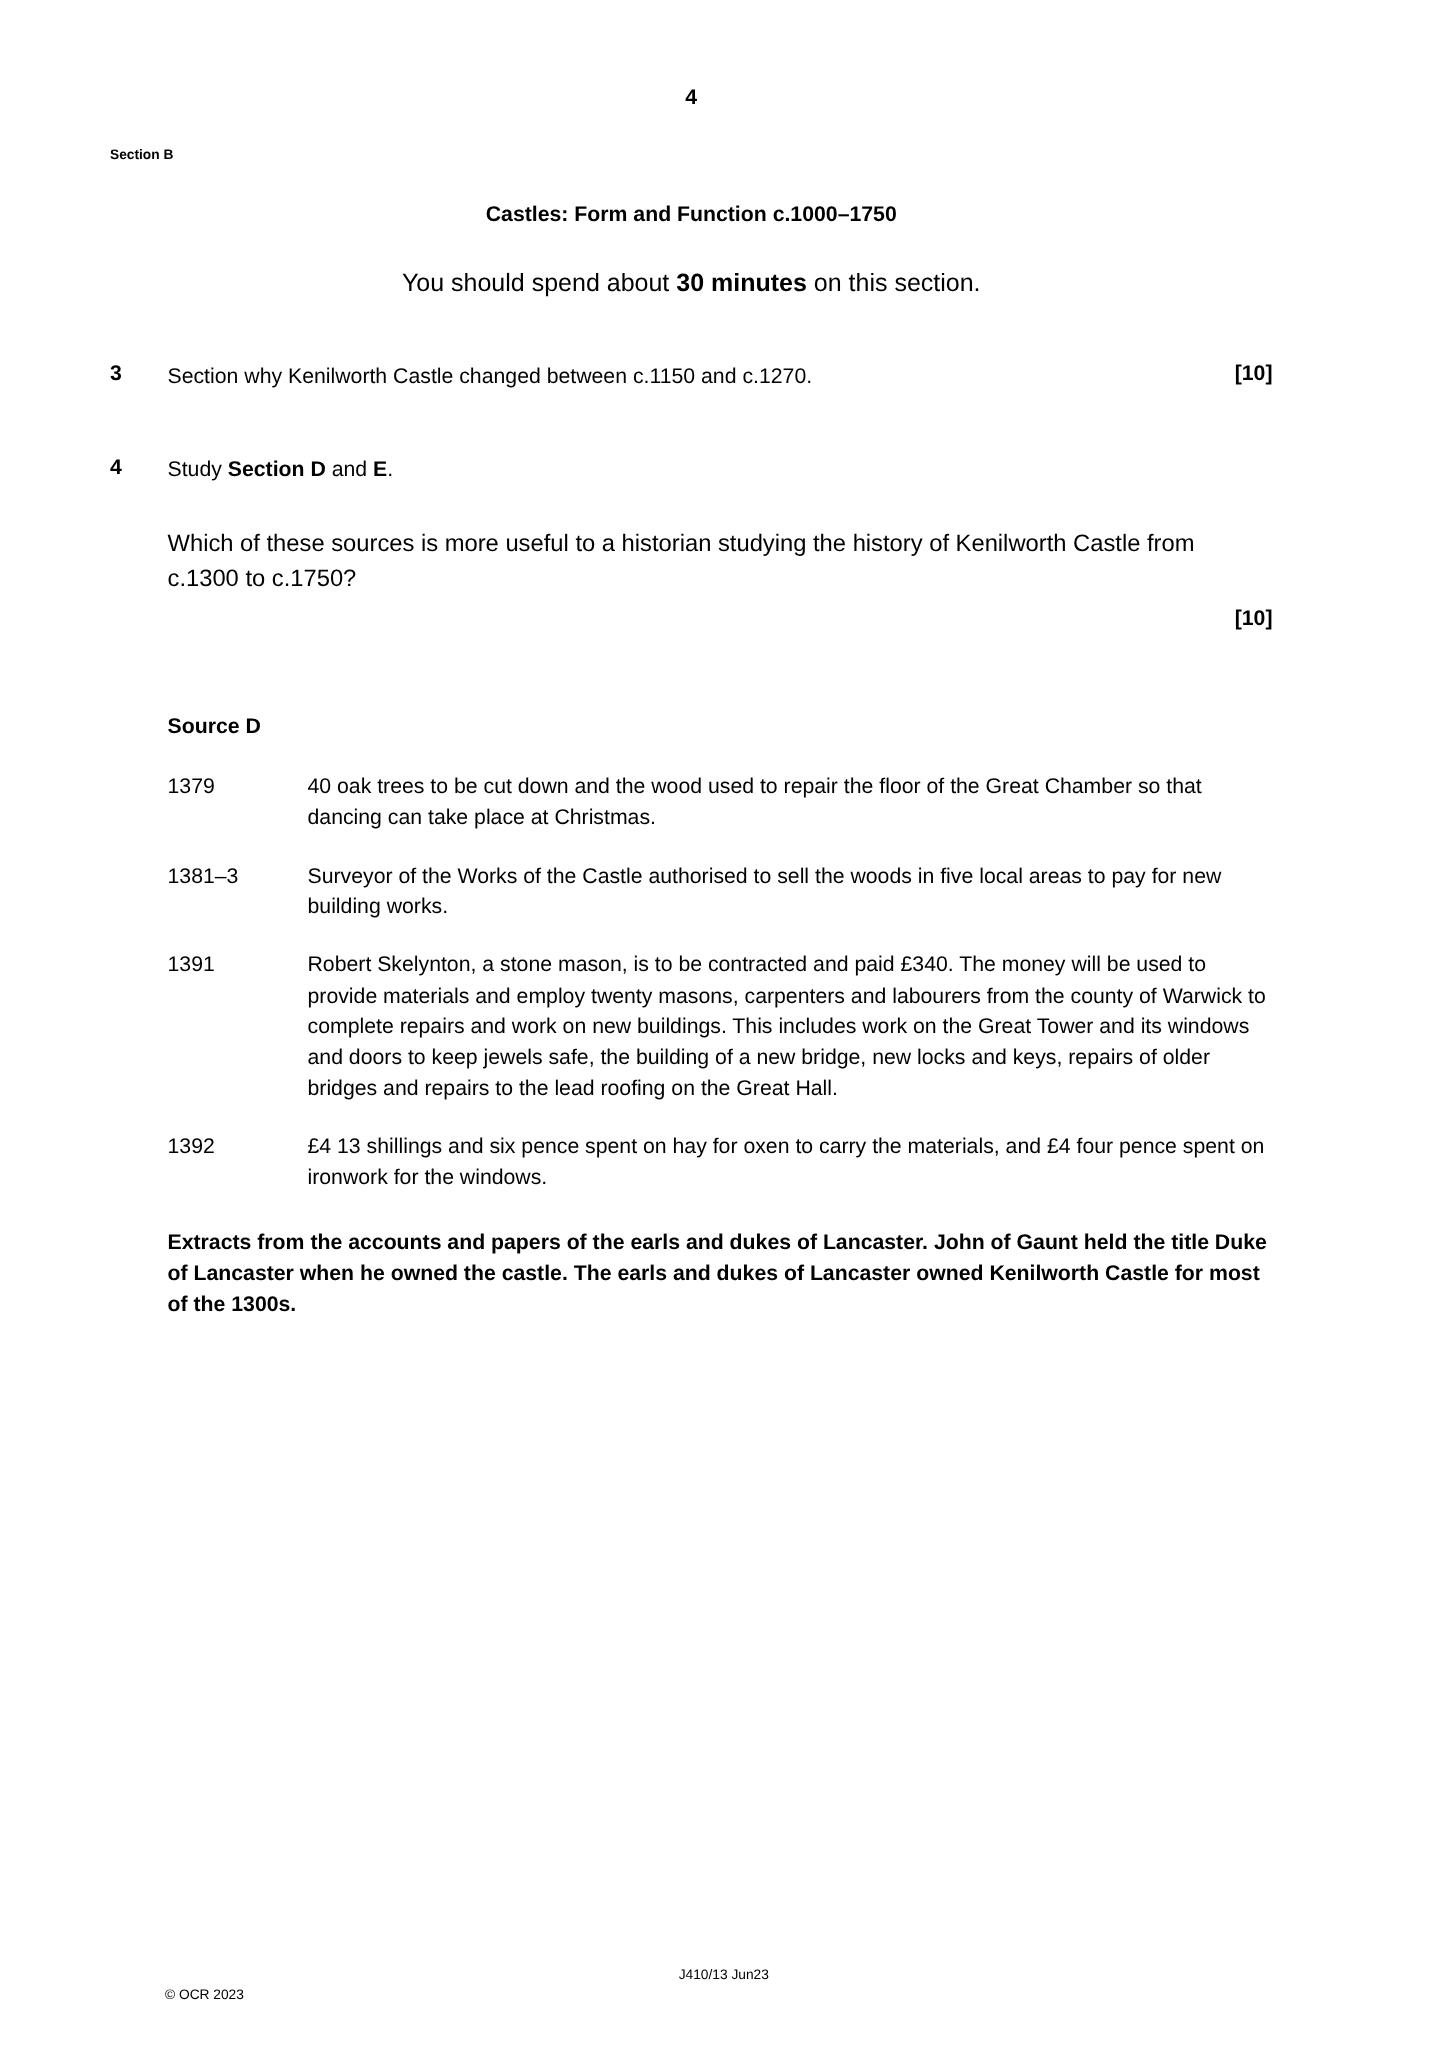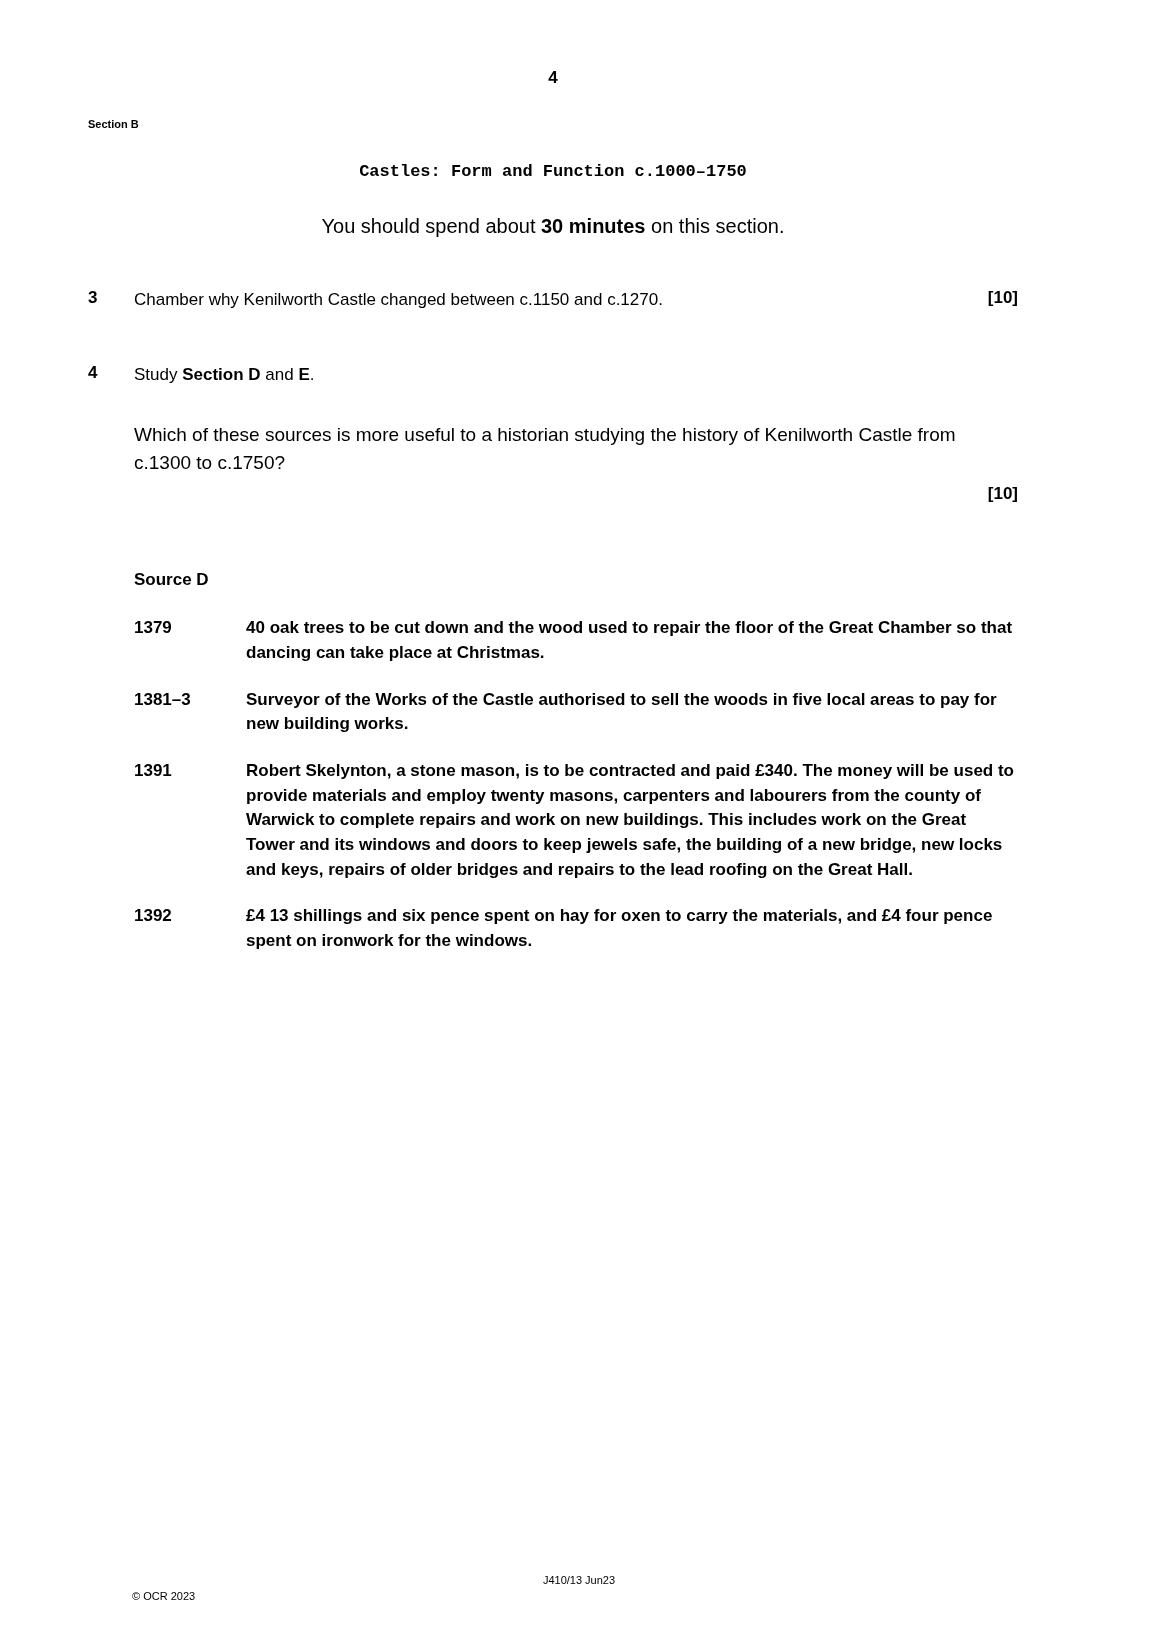--- a/index.html
+++ b/index.html
@@ -36,21 +36,20 @@
     text-align: left;
     font-weight: bold;
     font-size: 11px;
     margin-top: 30px;
   }
   .paper-title {
     text-align: center;
     font-weight: bold;
     font-size: 17px;
     margin-top: 32px;
-    font-family: Liberation Mono, monospace;
   }
   .timing {
     text-align: center;
     font-size: 20px;
     margin-top: 34px;
   }
   .timing b { font-weight: bold; }
 
   .qblock {
     position: relative;
@@ -101,21 +100,20 @@
     margin-left: 46px;
     margin-top: 26px;
     width: 884px;
     border-collapse: collapse;
   }
   .source-table td {
     vertical-align: top;
     font-size: 17px;
     line-height: 1.45;
     padding: 0 0 22px 0;
-    font-weight: bold;
   }
   .source-table td.year {
     width: 112px;
     white-space: nowrap;
   }
   .attribution {
     margin-left: 46px;
     margin-top: 6px;
     width: 886px;
     font-weight: bold;
@@ -155,21 +153,21 @@
     <div class="section-title">Section B</div>
 
     <div class="paper-title">Castles: Form and Function c.1000–1750</div>
 
     <div class="timing">
       <span>You should spend about </span><b>30 minutes</b><span> on this section.</span>
     </div>
 
     <div class="qblock">
       <div class="qnum">3</div>
-      <div class="qbody">Chamber why Kenilworth Castle changed between c.1150 and c.1270.</div>
+      <div class="qbody">Section why Kenilworth Castle changed between c.1150 and c.1270.</div>
       <div class="marks">[10]</div>
     </div>
 
     <div class="qblock">
       <div class="qnum">4</div>
       <div class="qbody">
         <span>Study </span><b>Section D</b><span> and </span><b>E</b><span>.</span>
       </div>
     </div>
 
@@ -192,20 +190,21 @@
           <td class="year">1391</td>
           <td>Robert Skelynton, a stone mason, is to be contracted and paid £340. The money will be used to provide materials and employ twenty masons, carpenters and labourers from the county of Warwick to complete repairs and work on new buildings. This includes work on the Great Tower and its windows and doors to keep jewels safe, the building of a new bridge, new locks and keys, repairs of older bridges and repairs to the lead roofing on the Great Hall.</td>
         </tr>
         <tr>
           <td class="year">1392</td>
           <td>£4 13 shillings and six pence spent on hay for oxen to carry the materials, and £4 four pence spent on ironwork for the windows.</td>
         </tr>
       </tbody>
     </table>
 
+    <div class="attribution">Extracts from the accounts and papers of the earls and dukes of Lancaster. John of Gaunt held the title Duke of Lancaster when he owned the castle. The earls and dukes of Lancaster owned Kenilworth Castle for most of the 1300s.</div>
 
   </div>
 
   <div class="footer">
     <div class="footer-left">© OCR 2023</div>
     <div class="footer-center">J410/13 Jun23</div>
   </div>
 </div>
 
 </body></html>

